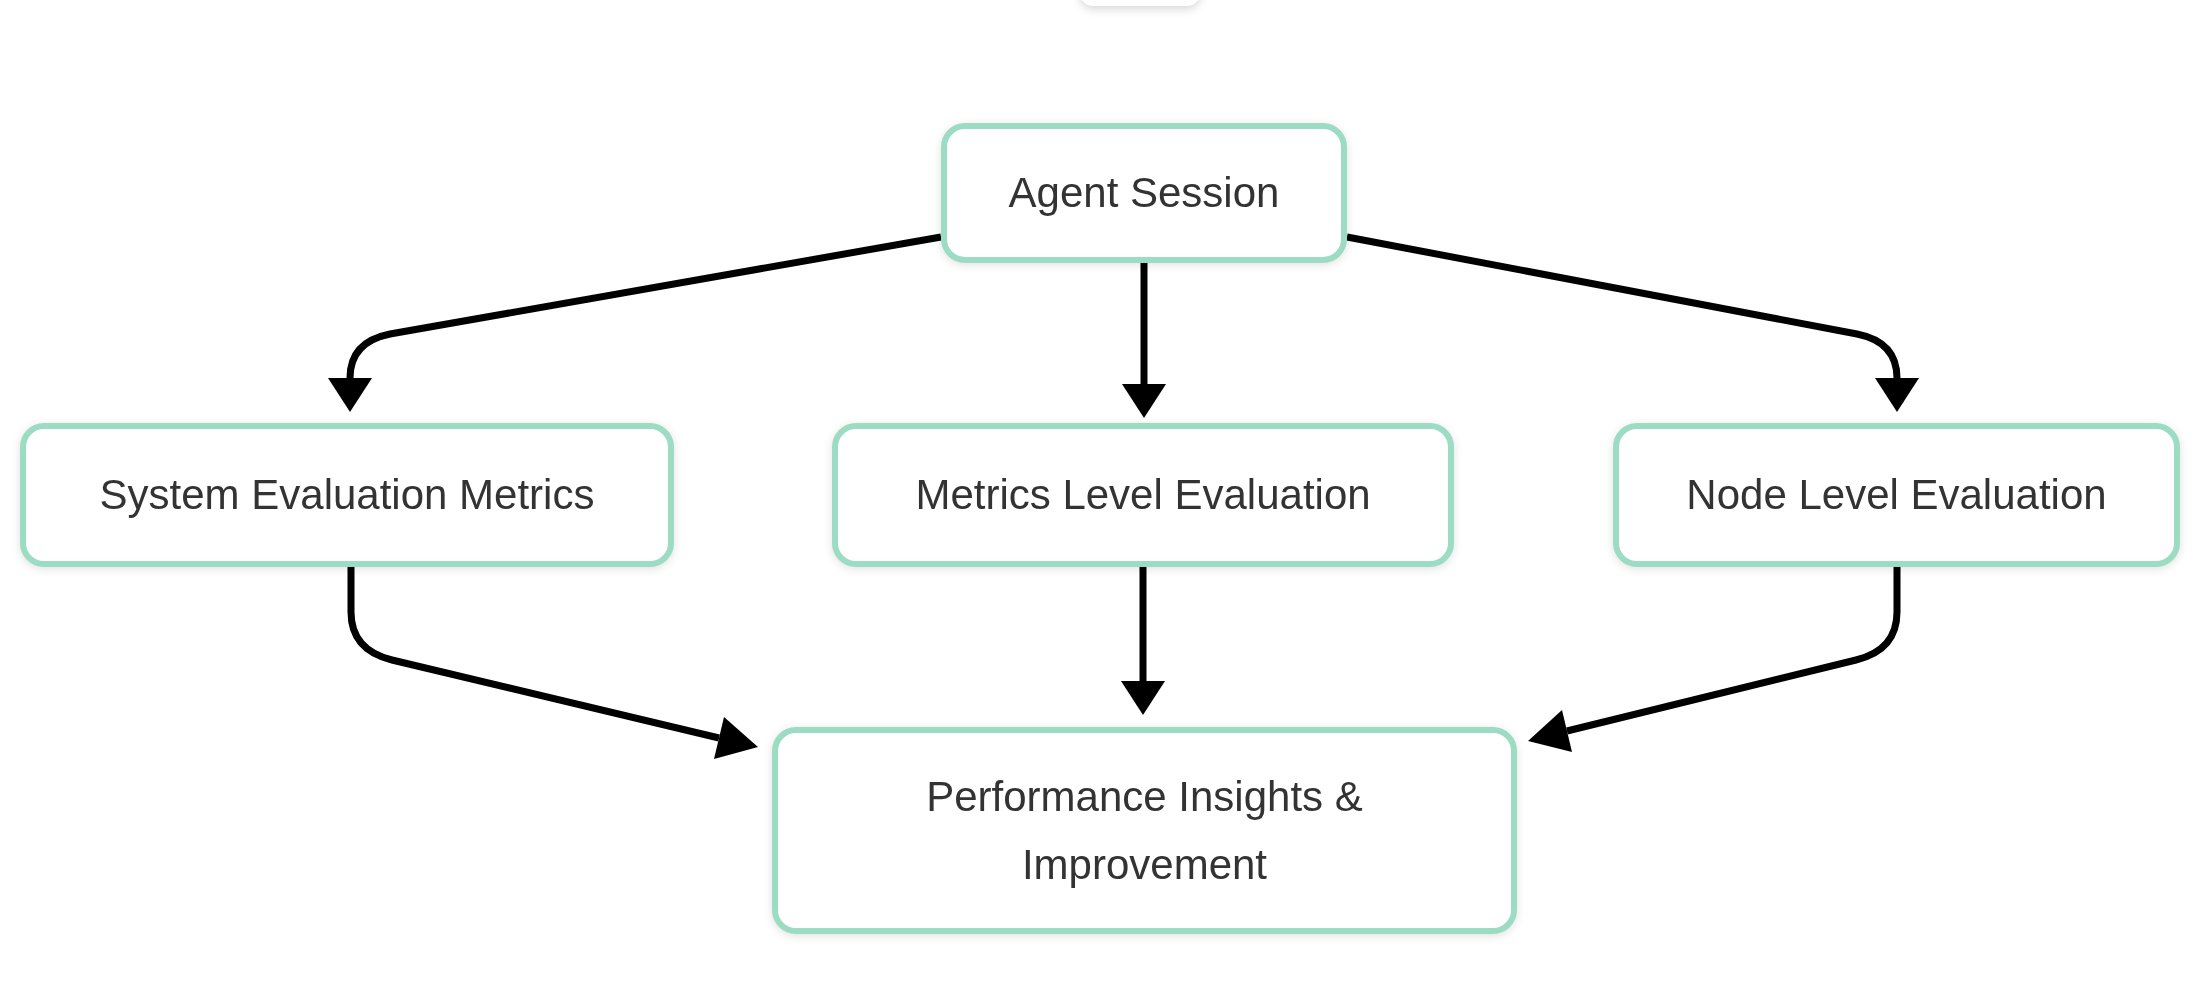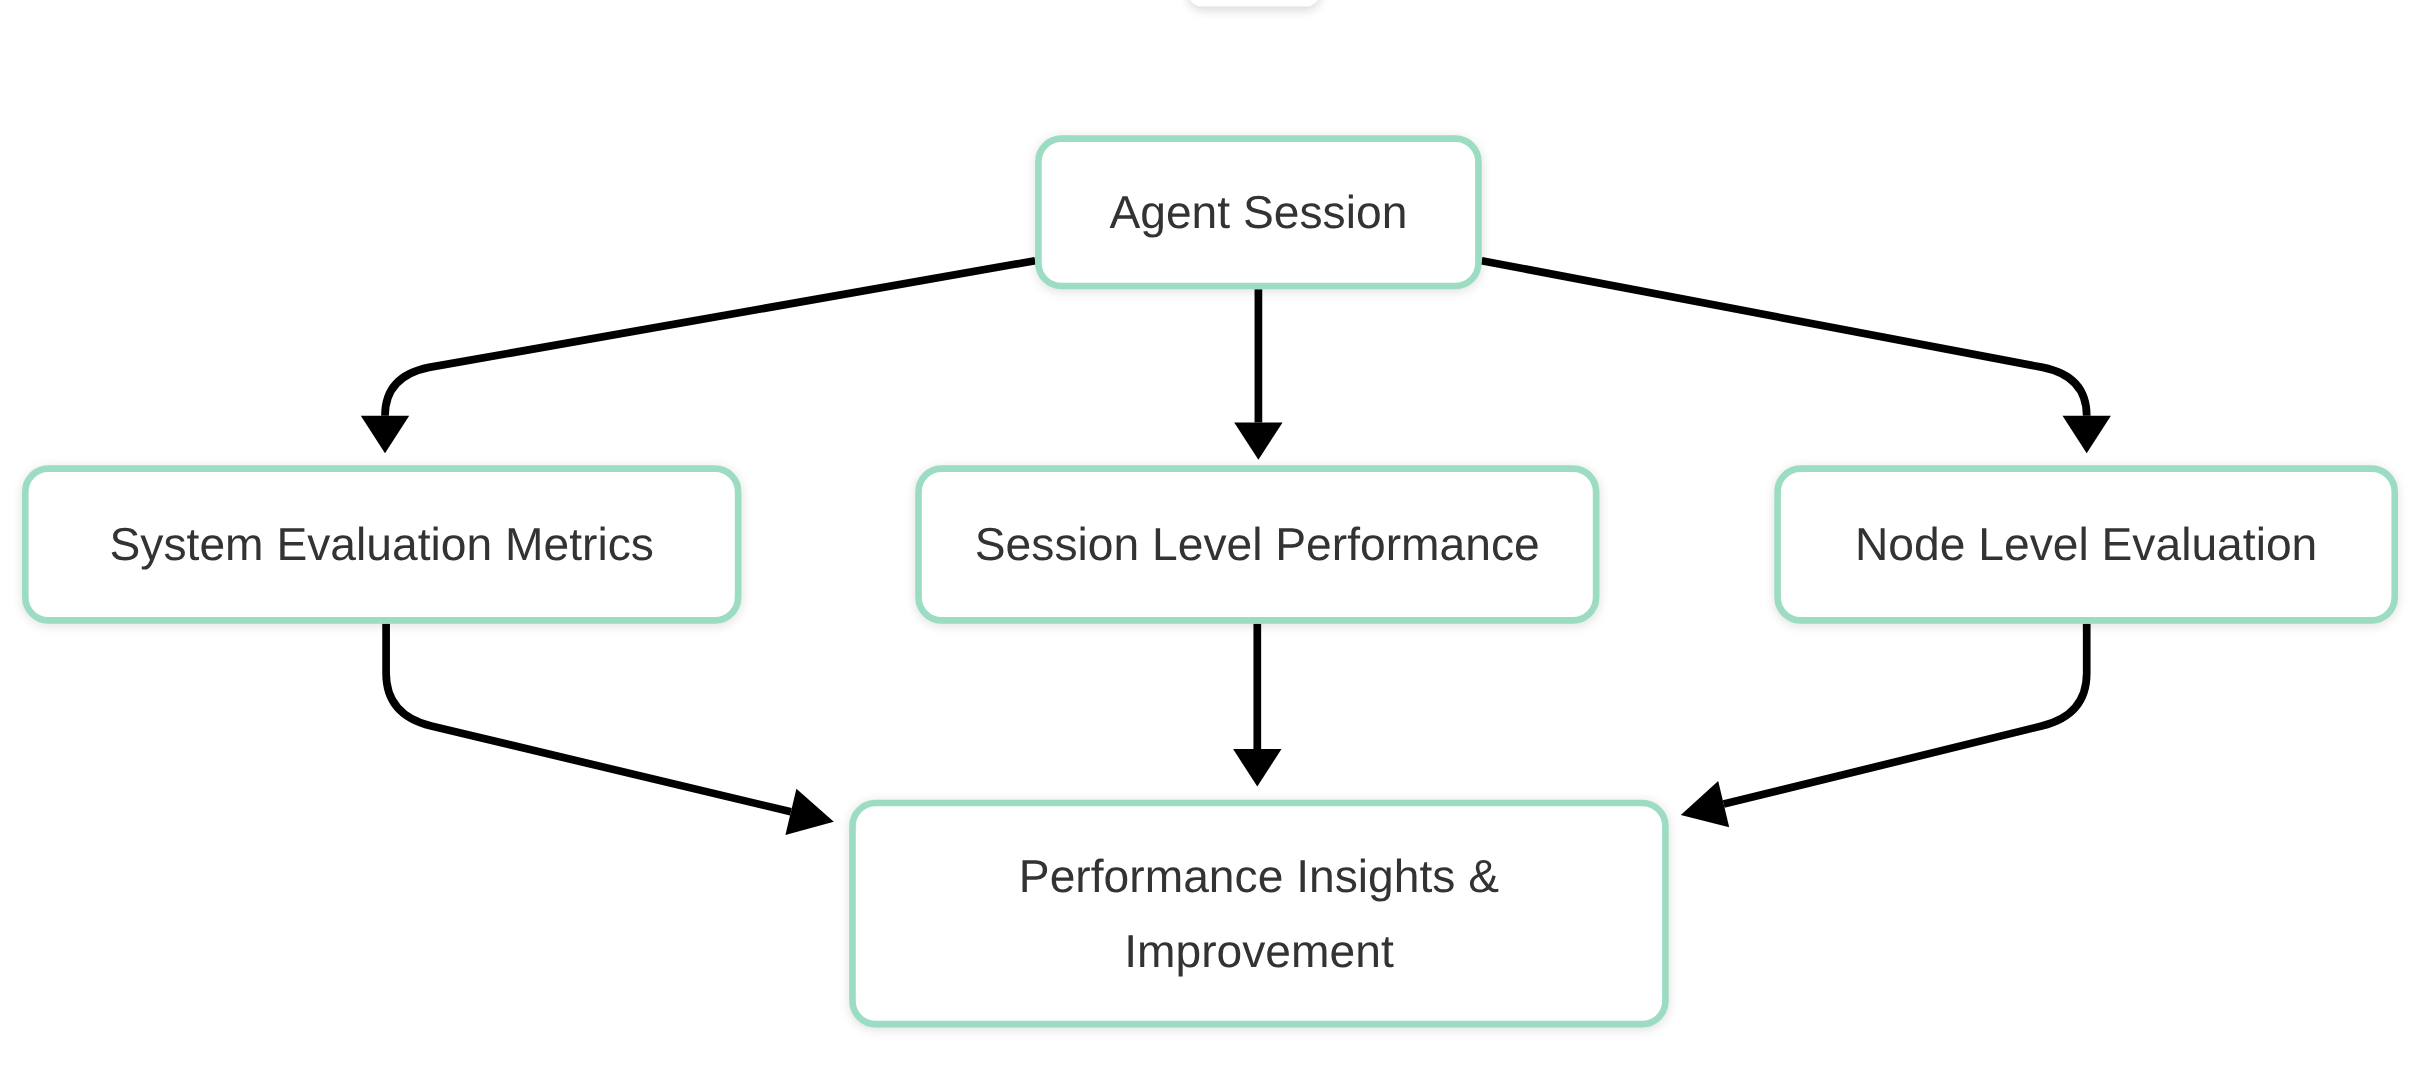--- a/index.html
+++ b/index.html
@@ -116,21 +116,21 @@
 
   <div class="node" id="node-agent-session">
     <span class="label">Agent Session</span>
   </div>
 
   <div class="node" id="node-system-efficiency">
     <span class="label">System Evaluation Metrics</span>
   </div>
 
   <div class="node" id="node-session-level">
-    <span class="label">Session Level Performance</span>
+    <span class="label">Metrics Level Evaluation</span>
   </div>
 
   <div class="node" id="node-node-level">
     <span class="label">Node Level Evaluation</span>
   </div>
 
   <div class="node" id="node-performance-insights">
     <span class="label">Performance Insights &amp; Improvement</span>
   </div>
 

